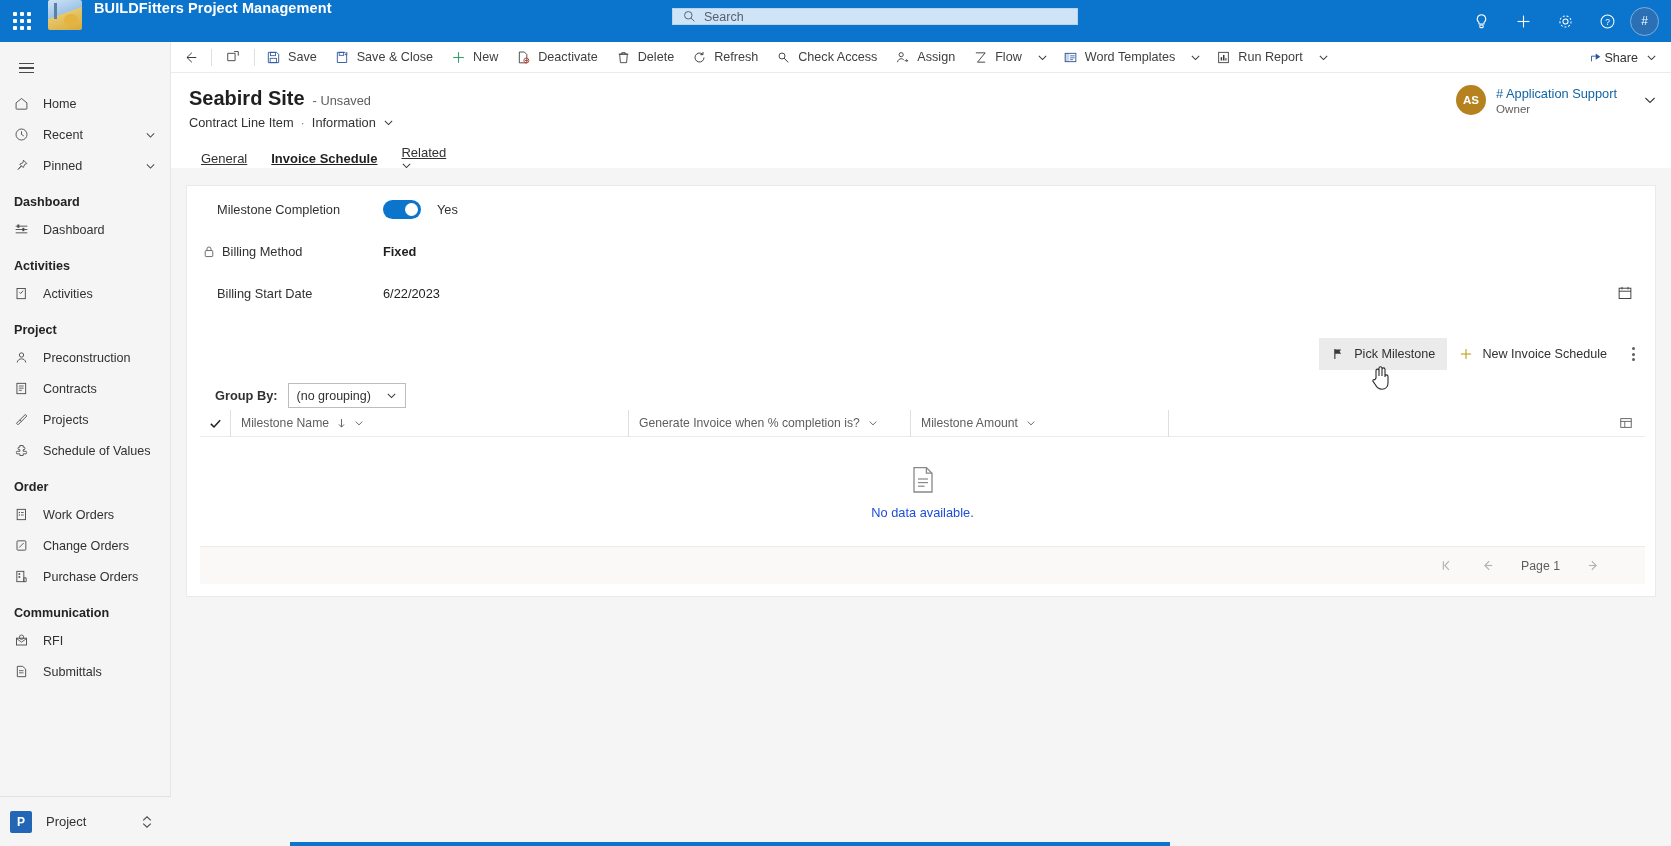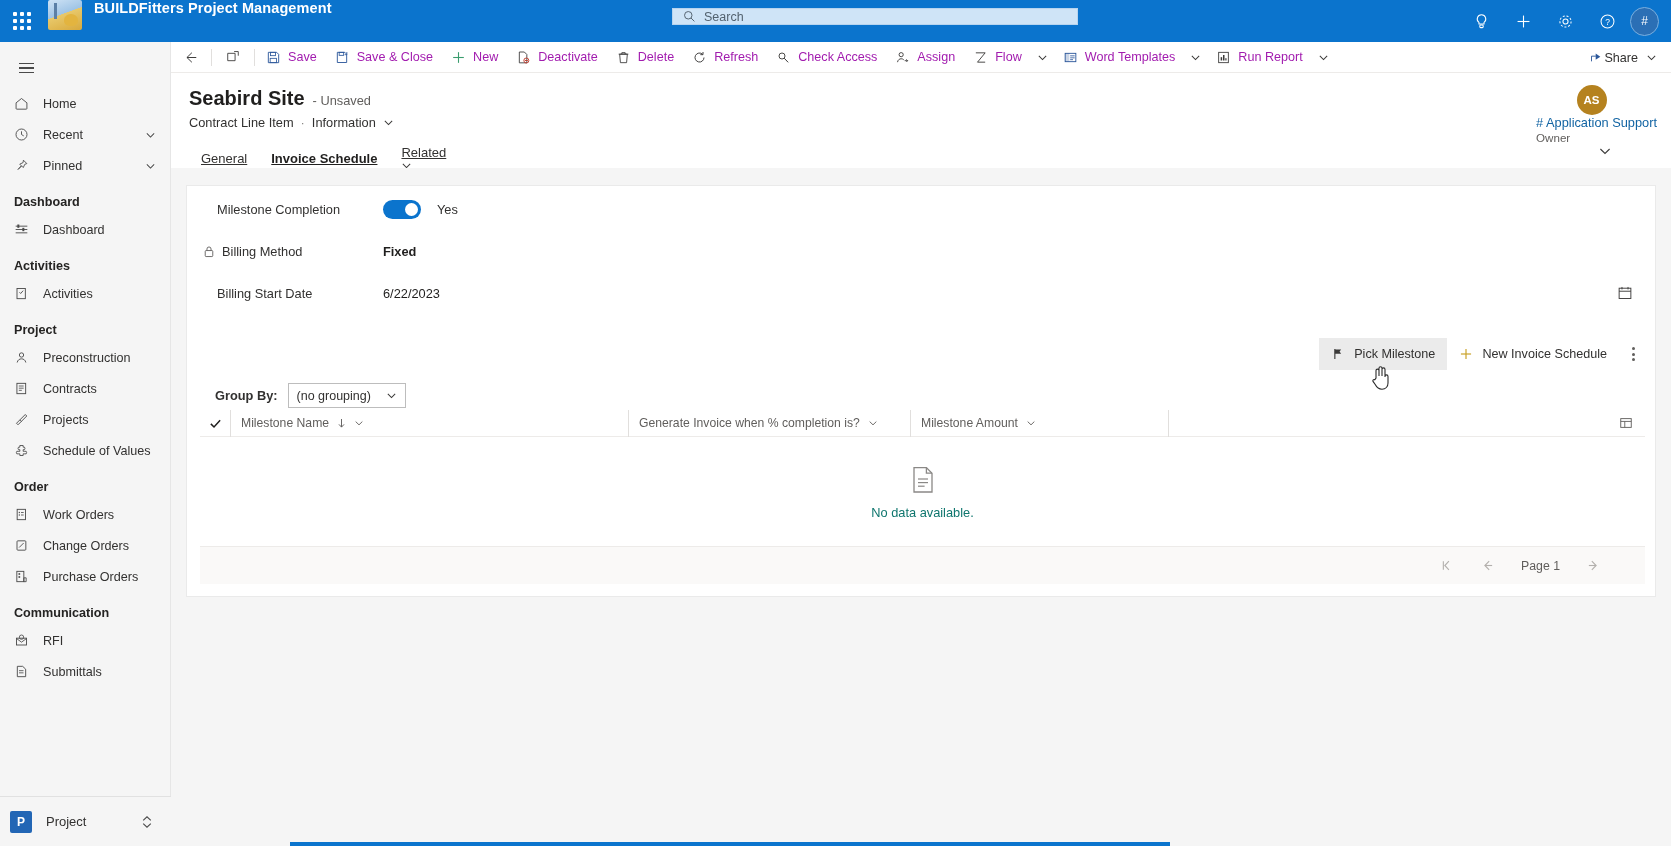--- a/index.html
+++ b/index.html
@@ -95,21 +95,21 @@
   
   .cmdbar {
     position: absolute; top: 42px; left: 171px; width: 1500px; height: 31px;
     background: #ffffff; border-bottom: 1px solid #edebe9;
     display: flex; align-items: center;
   }
   .cmd-back { width: 38px; height: 31px; display:flex; align-items:center; justify-content:center; cursor:pointer; }
   .cmd-sep { width: 1px; height: 17px; background: #e1dfdd; margin: 0 2px; }
   .cmd {
     height: 31px; display: flex; align-items: center; padding: 8px 9px; cursor: pointer;
-    font-size: 12.6px; color: #a21caf; white-space: nowrap;
+    font-size: 12.6px; color: #404040; white-space: nowrap;
   }
   .cmd .ctext { margin-left: 7px; }
   .cmd-caret { padding: 0 6px; height: 31px; display:flex; align-items:center; cursor:pointer; }
   .cmd-share {
     position: absolute; right: 6px; top: 0; height: 31px; display:flex; align-items:center;
     padding: 0 8px; cursor: pointer; font-size: 12.6px; color:#323130;
   }
 
   
   .rechead {
@@ -127,21 +127,21 @@
   .tabs { position: absolute; left: 18px; top: 66px; display: flex; align-items: center; gap: 0; }
   .tab {
     font-size: 13px; padding: 6px 12px; cursor: pointer; color: #323130; position: relative; text-decoration: underline;
   }
   .tab.active { font-weight: 700; color: #201f1e; }
   .tab.active:after {
     content: ""; position: absolute; left: 10px; right: 10px; bottom: -2px; height: 2.5px; background: #0b74cd;
   }
   .tab .chev { margin-left: 6px; }
   .owner {
-    position: absolute; right: 14px; top: 12px; display: flex; align-items: center; cursor: pointer; flex-direction: column;
+    position: absolute; right: 14px; top: 12px; display: flex; align-items: center; cursor: pointer;
   }
   .owner .oav {
     width: 30px; height: 30px; border-radius: 50%; background: #b5821f; color: #fff;
     display: flex; align-items: center; justify-content: center; font-size: 11.5px; font-weight: 600;
   }
   .owner .otext { margin-left: 10px; }
   .owner .oname { font-size: 12.8px; color: #1264a3; }
   .owner .orole { font-size: 11.6px; color: #605e5c; margin-top: 1px; }
   .owner .ochev { margin-left: 26px; }
 
@@ -200,21 +200,21 @@
     padding-left: 10px; font-size: 12.2px; color: #605e5c; cursor: pointer; white-space: nowrap;
   }
   .gh-col .sortarrow { margin-left: 8px; }
   .gh-col .chev { margin-left: 8px; }
   .gh-icon-right { position: absolute; right: 12px; top: 6px; cursor: pointer; }
 
   .empty {
     position: absolute; left: 200px; top: 440px; width: 1445px; height: 105px;
     display: flex; flex-direction: column; align-items: center; justify-content: center;
   }
-  .empty .etext { margin-top: 11px; font-size: 12.8px; color: #0f766e; }
+  .empty .etext { margin-top: 11px; font-size: 12.8px; color: #1d4ed8; }
 
   .pager {
     position: absolute; left: 200px; top: 546px; width: 1445px; height: 38px;
     background: #faf9f8; border-top: 1px solid #edebe9; display: flex; align-items: center;
     justify-content: flex-end; padding-right: 44px; gap: 26px;
   }
   .pager .pbtn { cursor: pointer; display:flex; align-items:center; }
   .pager .ptext { font-size: 12.3px; color: #605e5c; }
 
   

